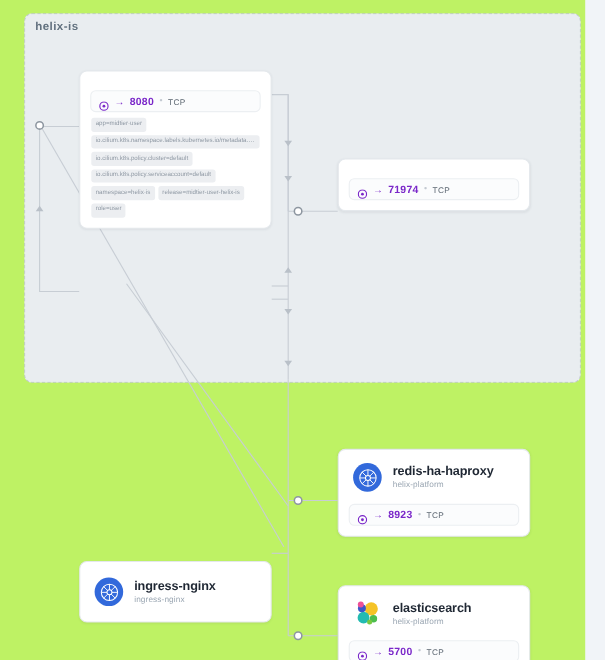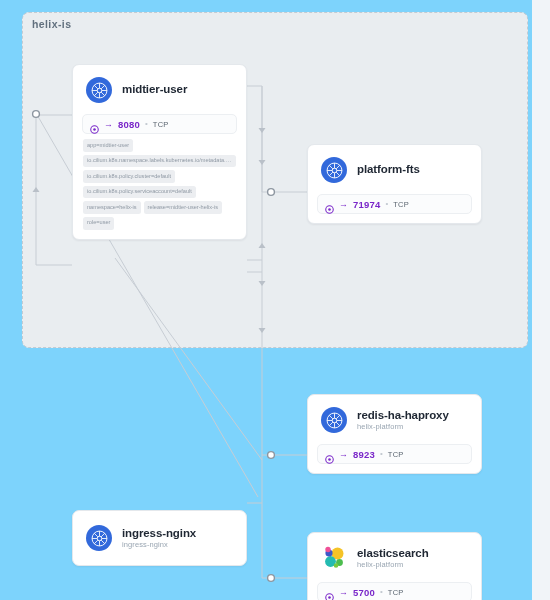--- a/index.html
+++ b/index.html
@@ -5,21 +5,21 @@
   * { box-sizing: border-box; margin: 0; padding: 0; }
   html, body {
     width: 550px; height: 600px;
     background: #f1f4f8;
     font-family: "Liberation Sans", sans-serif;
     overflow: hidden;
   }
   #canvas {
     position: relative;
     width: 532px; height: 600px;
-    background: #7dd3fc;
+    background: #bef264;
   }
   
   .namespace {
     position: absolute;
     left: 22px; top: 12px;
     width: 506px; height: 336px;
     background: #e9edf0;
     border: 1px dashed #c3cbd2;
     border-radius: 7px;
   }
@@ -116,21 +116,21 @@
     border-radius: 2.5px;
     white-space: nowrap;
     overflow: hidden;
     text-overflow: ellipsis;
     max-width: 148px;
   }
   
   #card-midtier-user  { left: 72px;  top: 64px;  width: 175px; }
   #card-platform-fts  { left: 307px; top: 144px; width: 175px; }
   #card-atriumplugin  { left: 72px;  top: 247px; width: 175px; }
-  #card-redis         { left: 307px; top: 394px; width: 175px; }
+  #card-redis         { left: 307px; top: 408px; width: 175px; }
   #card-ingress-nginx { left: 72px;  top: 510px; width: 175px; }
   #card-elasticsearch { left: 307px; top: 532px; width: 175px; }
   #card-atriumplugin .card-head,
   #card-ingress-nginx .card-head { padding: 5px 4px; }
 </style>
 </head>
 <body>
 
 <div id="canvas">
 
@@ -182,41 +182,20 @@
 
     <g>
       <circle cx="36" cy="114" r="3.4" fill="#ffffff" stroke="#8d96a0" stroke-width="1.4"></circle>
       <circle cx="271" cy="192" r="3.4" fill="#ffffff" stroke="#8d96a0" stroke-width="1.4"></circle>
       <circle cx="271" cy="455" r="3.4" fill="#ffffff" stroke="#8d96a0" stroke-width="1.4"></circle>
       <circle cx="271" cy="578" r="3.4" fill="#ffffff" stroke="#8d96a0" stroke-width="1.4"></circle>
     </g>
   </svg>
 
   <div class="card" id="card-midtier-user">
-    <div class="card-head">
-      <span class="svc-icon k8s">
-        <svg width="17" height="17" viewBox="0 0 24 24">
-          <circle cx="12" cy="12" r="10.5" fill="none" stroke="#ffffff" stroke-width="1.3"></circle>
-          <circle cx="12" cy="12" r="3.2" fill="none" stroke="#ffffff" stroke-width="1.3"></circle>
-          <g stroke="#ffffff" stroke-width="1.2">
-            <line x1="12" y1="1.5" x2="12" y2="8.8"></line>
-            <line x1="12" y1="15.2" x2="12" y2="22.5"></line>
-            <line x1="1.5" y1="12" x2="8.8" y2="12"></line>
-            <line x1="15.2" y1="12" x2="22.5" y2="12"></line>
-            <line x1="4.6" y1="4.6" x2="9.7" y2="9.7"></line>
-            <line x1="14.3" y1="14.3" x2="19.4" y2="19.4"></line>
-            <line x1="19.4" y1="4.6" x2="14.3" y2="9.7"></line>
-            <line x1="9.7" y1="14.3" x2="4.6" y2="19.4"></line>
-          </g>
-        </svg>
-      </span>
-      <span class="titles">
-        <span class="svc-title">midtier-user</span>
-      </span>
-    </div>
     <div class="port-row">
       <span class="port-dot-icon">
         <svg width="9" height="9" viewBox="0 0 12 12">
           <circle cx="6" cy="6" r="5" fill="none" stroke="#7a27c9" stroke-width="1.4"></circle>
           <circle cx="6" cy="6" r="1.7" fill="#7a27c9"></circle>
         </svg>
       </span>
       <span class="port-arrow">→</span>
       <span class="port-num">8080</span>
       <span class="port-sep">•</span>
@@ -227,41 +206,20 @@
       <span class="chip" style="max-width:155px">io.cilium.k8s.namespace.labels.kubernetes.io/metadata.name=heli...</span>
       <span class="chip">io.cilium.k8s.policy.cluster=default</span>
       <span class="chip">io.cilium.k8s.policy.serviceaccount=default</span>
       <span class="chip">namespace=helix-is</span>
       <span class="chip">release=midtier-user-helix-is</span>
       <span class="chip">role=user</span>
     </div>
   </div>
 
   <div class="card" id="card-platform-fts">
-    <div class="card-head">
-      <span class="svc-icon k8s">
-        <svg width="17" height="17" viewBox="0 0 24 24">
-          <circle cx="12" cy="12" r="10.5" fill="none" stroke="#ffffff" stroke-width="1.3"></circle>
-          <circle cx="12" cy="12" r="3.2" fill="none" stroke="#ffffff" stroke-width="1.3"></circle>
-          <g stroke="#ffffff" stroke-width="1.2">
-            <line x1="12" y1="1.5" x2="12" y2="8.8"></line>
-              <line x1="12" y1="15.2" x2="12" y2="22.5"></line>
-            <line x1="1.5" y1="12" x2="8.8" y2="12"></line>
-              <line x1="15.2" y1="12" x2="22.5" y2="12"></line>
-            <line x1="4.6" y1="4.6" x2="9.7" y2="9.7"></line>
-              <line x1="14.3" y1="14.3" x2="19.4" y2="19.4"></line>
-            <line x1="19.4" y1="4.6" x2="14.3" y2="9.7"></line>
-              <line x1="9.7" y1="14.3" x2="4.6" y2="19.4"></line>
-          </g>
-        </svg>
-      </span>
-      <span class="titles">
-        <span class="svc-title">platform-fts</span>
-      </span>
-    </div>
     <div class="port-row">
       <span class="port-dot-icon">
         <svg width="9" height="9" viewBox="0 0 12 12">
           <circle cx="6" cy="6" r="5" fill="none" stroke="#7a27c9" stroke-width="1.4"></circle>
           <circle cx="6" cy="6" r="1.7" fill="#7a27c9"></circle>
         </svg>
       </span>
       <span class="port-arrow">→</span>
       <span class="port-num">71974</span>
       <span class="port-sep">•</span>

